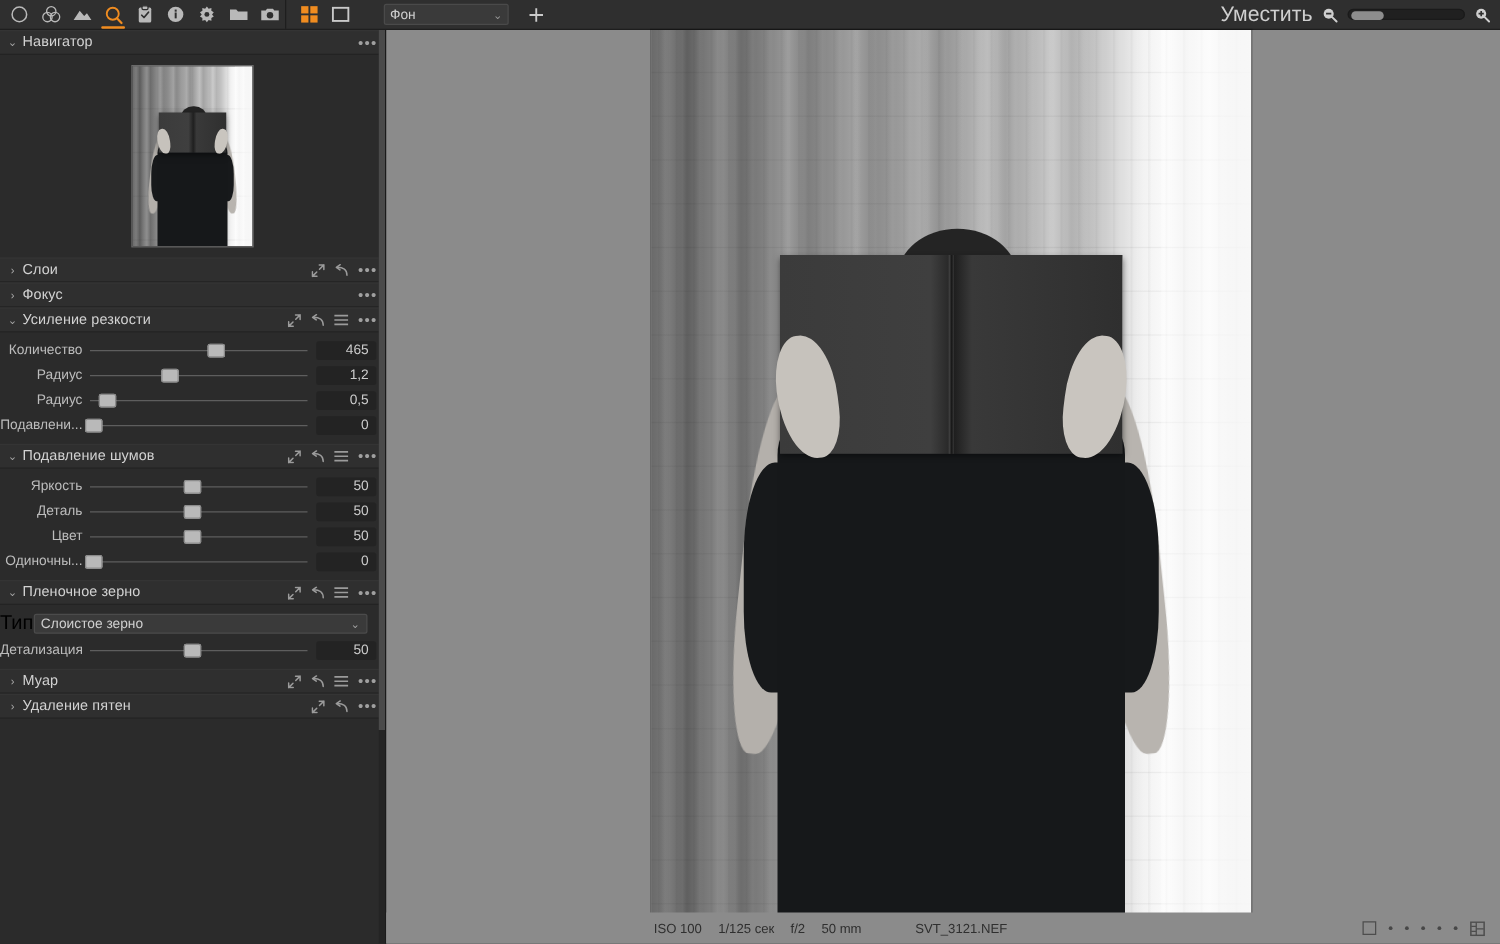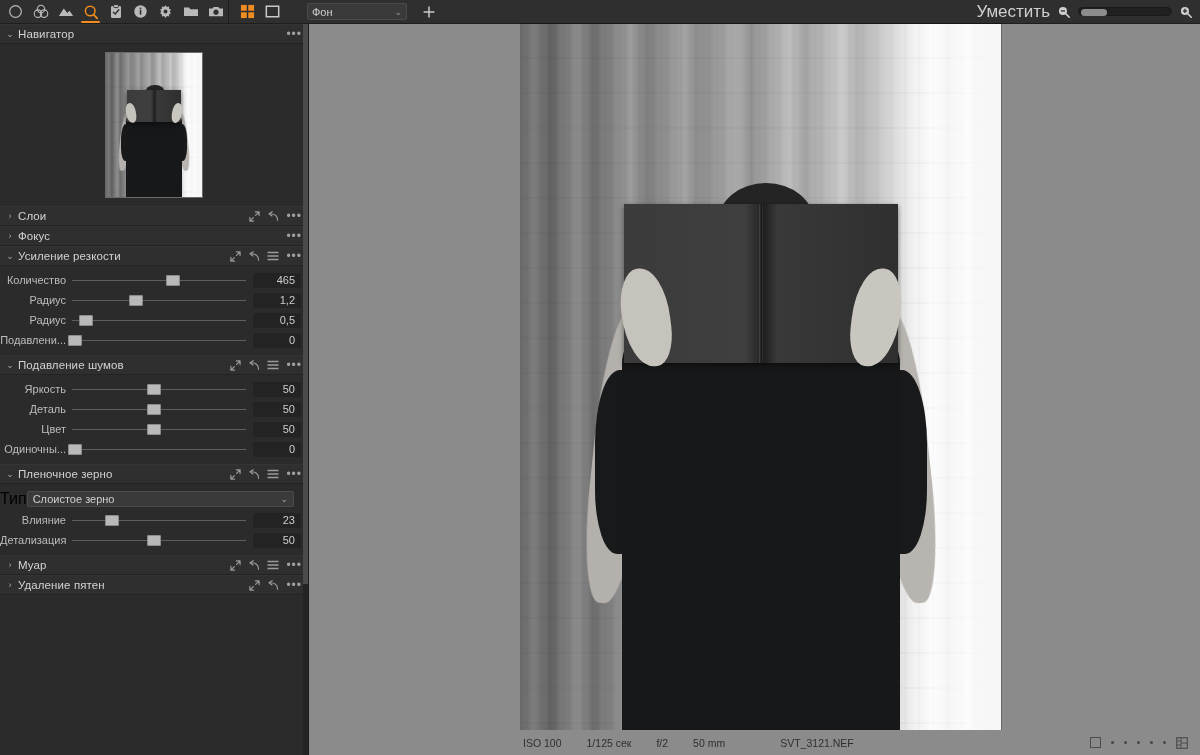--- a/index.html
+++ b/index.html
@@ -227,21 +227,21 @@
   }
   .canvas-wrap {
     position: absolute; left: 212px; top: 0px; width: 480px; height: 707px;
     background: #333; box-shadow: 0 0 0 1px rgba(0,0,0,.25);
   }
   .infobar {
     position: absolute; left: 0; right: 0; bottom: 0; height: 25px;
     background: #8b8b8b; display: flex; align-items: center;
   }
   .exif {
-    display: flex; gap: 25px; color: #2f2f2f; font-size: 10.5px;
+    display: flex; gap: 13px; color: #2f2f2f; font-size: 10.5px;
     margin-left: 214px;
     align-items: flex-end;
   }
   .exif .fname { margin-left: 30px; }
   .pager { margin-left: auto; display: flex; align-items: center; gap: 10px; margin-right: 12px; }
   .pg-dot { width: 3px; height: 3px; border-radius: 50%; background: #474747; }
   .pg-sq { width: 11px; height: 11px; border: 1.5px solid #4d4d4d; }
   .pg-grid { color: #4d4d4d; display: flex; align-items: center; }
 </style>
 </head>
@@ -559,28 +559,20 @@
         </div>
         <div class="sec-body">
           <div class="drop-row">
             <span class="lbl">Тип</span>
             <span class="dropdown">
               <span>Слоистое зерно</span>
               <span class="chev">⌄</span>
             </span>
           </div>
           <div class="row">
-            <span class="lbl">Влияние</span>
-            <span class="sl">
-                <i class="track"></i>
-                <i class="knob" style="left:23%"></i>
-              </span>
-            <span class="valbox">23</span>
-          </div>
-          <div class="row">
             <span class="lbl">Детализация</span>
             <span class="sl">
                 <i class="track"></i>
                 <i class="knob" style="left:47%"></i>
               </span>
             <span class="valbox">50</span>
           </div>
         </div>
 
         <div class="sec-head">

